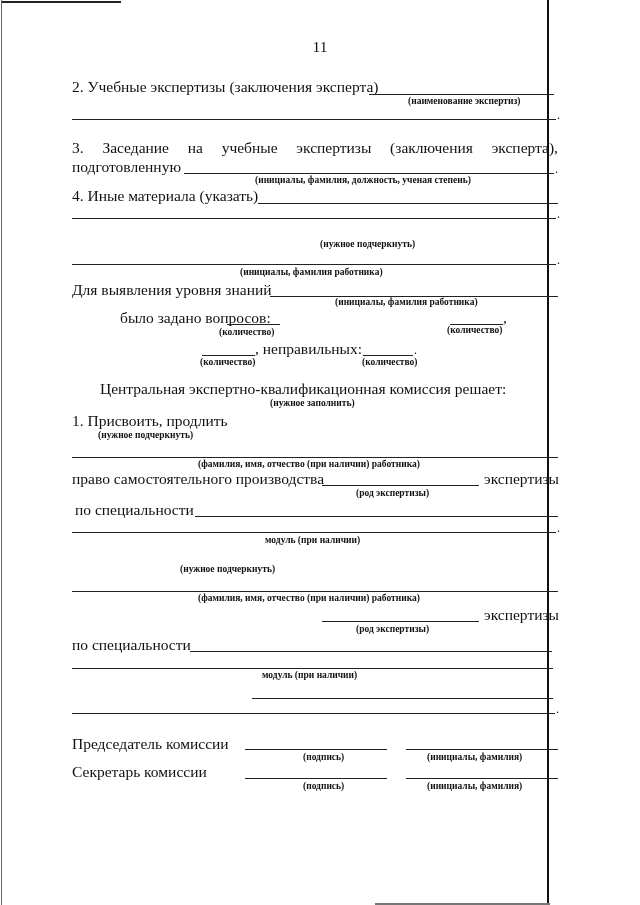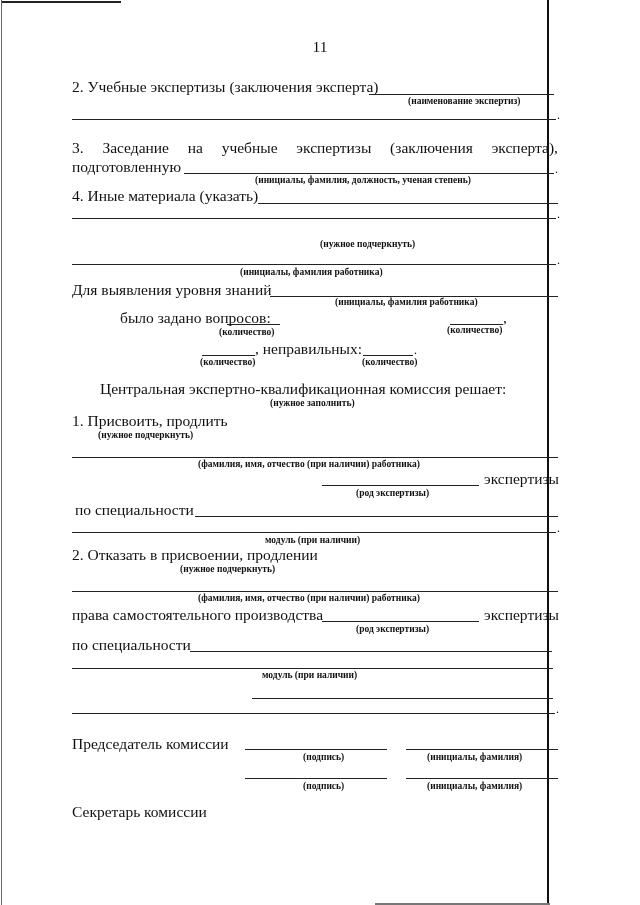--- a/index.html
+++ b/index.html
@@ -80,53 +80,52 @@
   <div class="s" style="left:362px; top:357px;">(количество)</div>
 
   <div class="t b" style="left:100px; top:380px; font-size:15.5px;">Центральная экспертно-квалификационная комиссия решает:</div>
   <div class="s" style="left:270px; top:398px;">(нужное заполнить)</div>
 
   <div class="t" style="left:72px; top:412px;">1. Присвоить, продлить</div>
   <div class="s" style="left:98px; top:430px;">(нужное подчеркнуть)</div>
   <div class="ln" style="left:72px; top:457px; width:486px;"></div>
   <div class="s" style="left:198px; top:459px;">(фамилия, имя, отчество (при наличии) работника)</div>
 
+  <div class="t" style="left:72px; top:470px;">право самостоятельного производства</div>
   <div class="ln" style="left:322px; top:485px; width:157px;"></div>
   <div class="t" style="left:484px; top:470px;">экспертизы</div>
   <div class="s" style="left:356px; top:488px;">(род экспертизы)</div>
 
   <div class="t" style="left:75px; top:501px;">по специальности</div>
   <div class="ln" style="left:195px; top:516px; width:363px;"></div>
   <div class="ln" style="left:72px; top:532px; width:484px;"></div>
   <div class="dot" style="left:557px; top:522px;">.</div>
   <div class="s" style="left:265px; top:535px;">модуль (при наличии)</div>
 
-  <div class="t" style="left:72px; top:546px;">2. Отказать в присвоении, продлении</div>
   <div class="s" style="left:180px; top:564px;">(нужное подчеркнуть)</div>
   <div class="ln" style="left:72px; top:591px; width:486px;"></div>
   <div class="s" style="left:198px; top:593px;">(фамилия, имя, отчество (при наличии) работника)</div>
 
-  <div class="t" style="left:72px; top:606px;">права самостоятельного производства</div>
   <div class="ln" style="left:322px; top:621px; width:157px;"></div>
   <div class="t" style="left:484px; top:606px;">экспертизы</div>
   <div class="s" style="left:356px; top:624px;">(род экспертизы)</div>
 
   <div class="t" style="left:72px; top:636px;">по специальности</div>
   <div class="ln" style="left:190px; top:651px; width:362px;"></div>
   <div class="ln" style="left:72px; top:668px; width:481px;"></div>
   <div class="s" style="left:262px; top:670px;">модуль (при наличии)</div>
 
   <div class="ln" style="left:252px; top:698px; width:301px;"></div>
   <div class="ln" style="left:72px; top:713px; width:483px;"></div>
   <div class="dot" style="left:556px; top:703px;">.</div>
 
   <div class="t" style="left:72px; top:735px;">Председатель комиссии</div>
   <div class="ln" style="left:245px; top:749px; width:142px;"></div>
   <div class="ln" style="left:406px; top:749px; width:152px;"></div>
   <div class="s" style="left:303px; top:752px;">(подпись)</div>
   <div class="s" style="left:427px; top:752px;">(инициалы, фамилия)</div>
 
-  <div class="t" style="left:72px; top:763px;margin-top:40px;">Секретарь комиссии</div>
+  <div class="t" style="left:72px; top:763px;">Секретарь комиссии</div>
   <div class="ln" style="left:245px; top:778px; width:142px;"></div>
   <div class="ln" style="left:406px; top:778px; width:152px;"></div>
   <div class="s" style="left:303px; top:781px;">(подпись)</div>
   <div class="s" style="left:427px; top:781px;">(инициалы, фамилия)</div>
 </div>
 
 </body></html>

